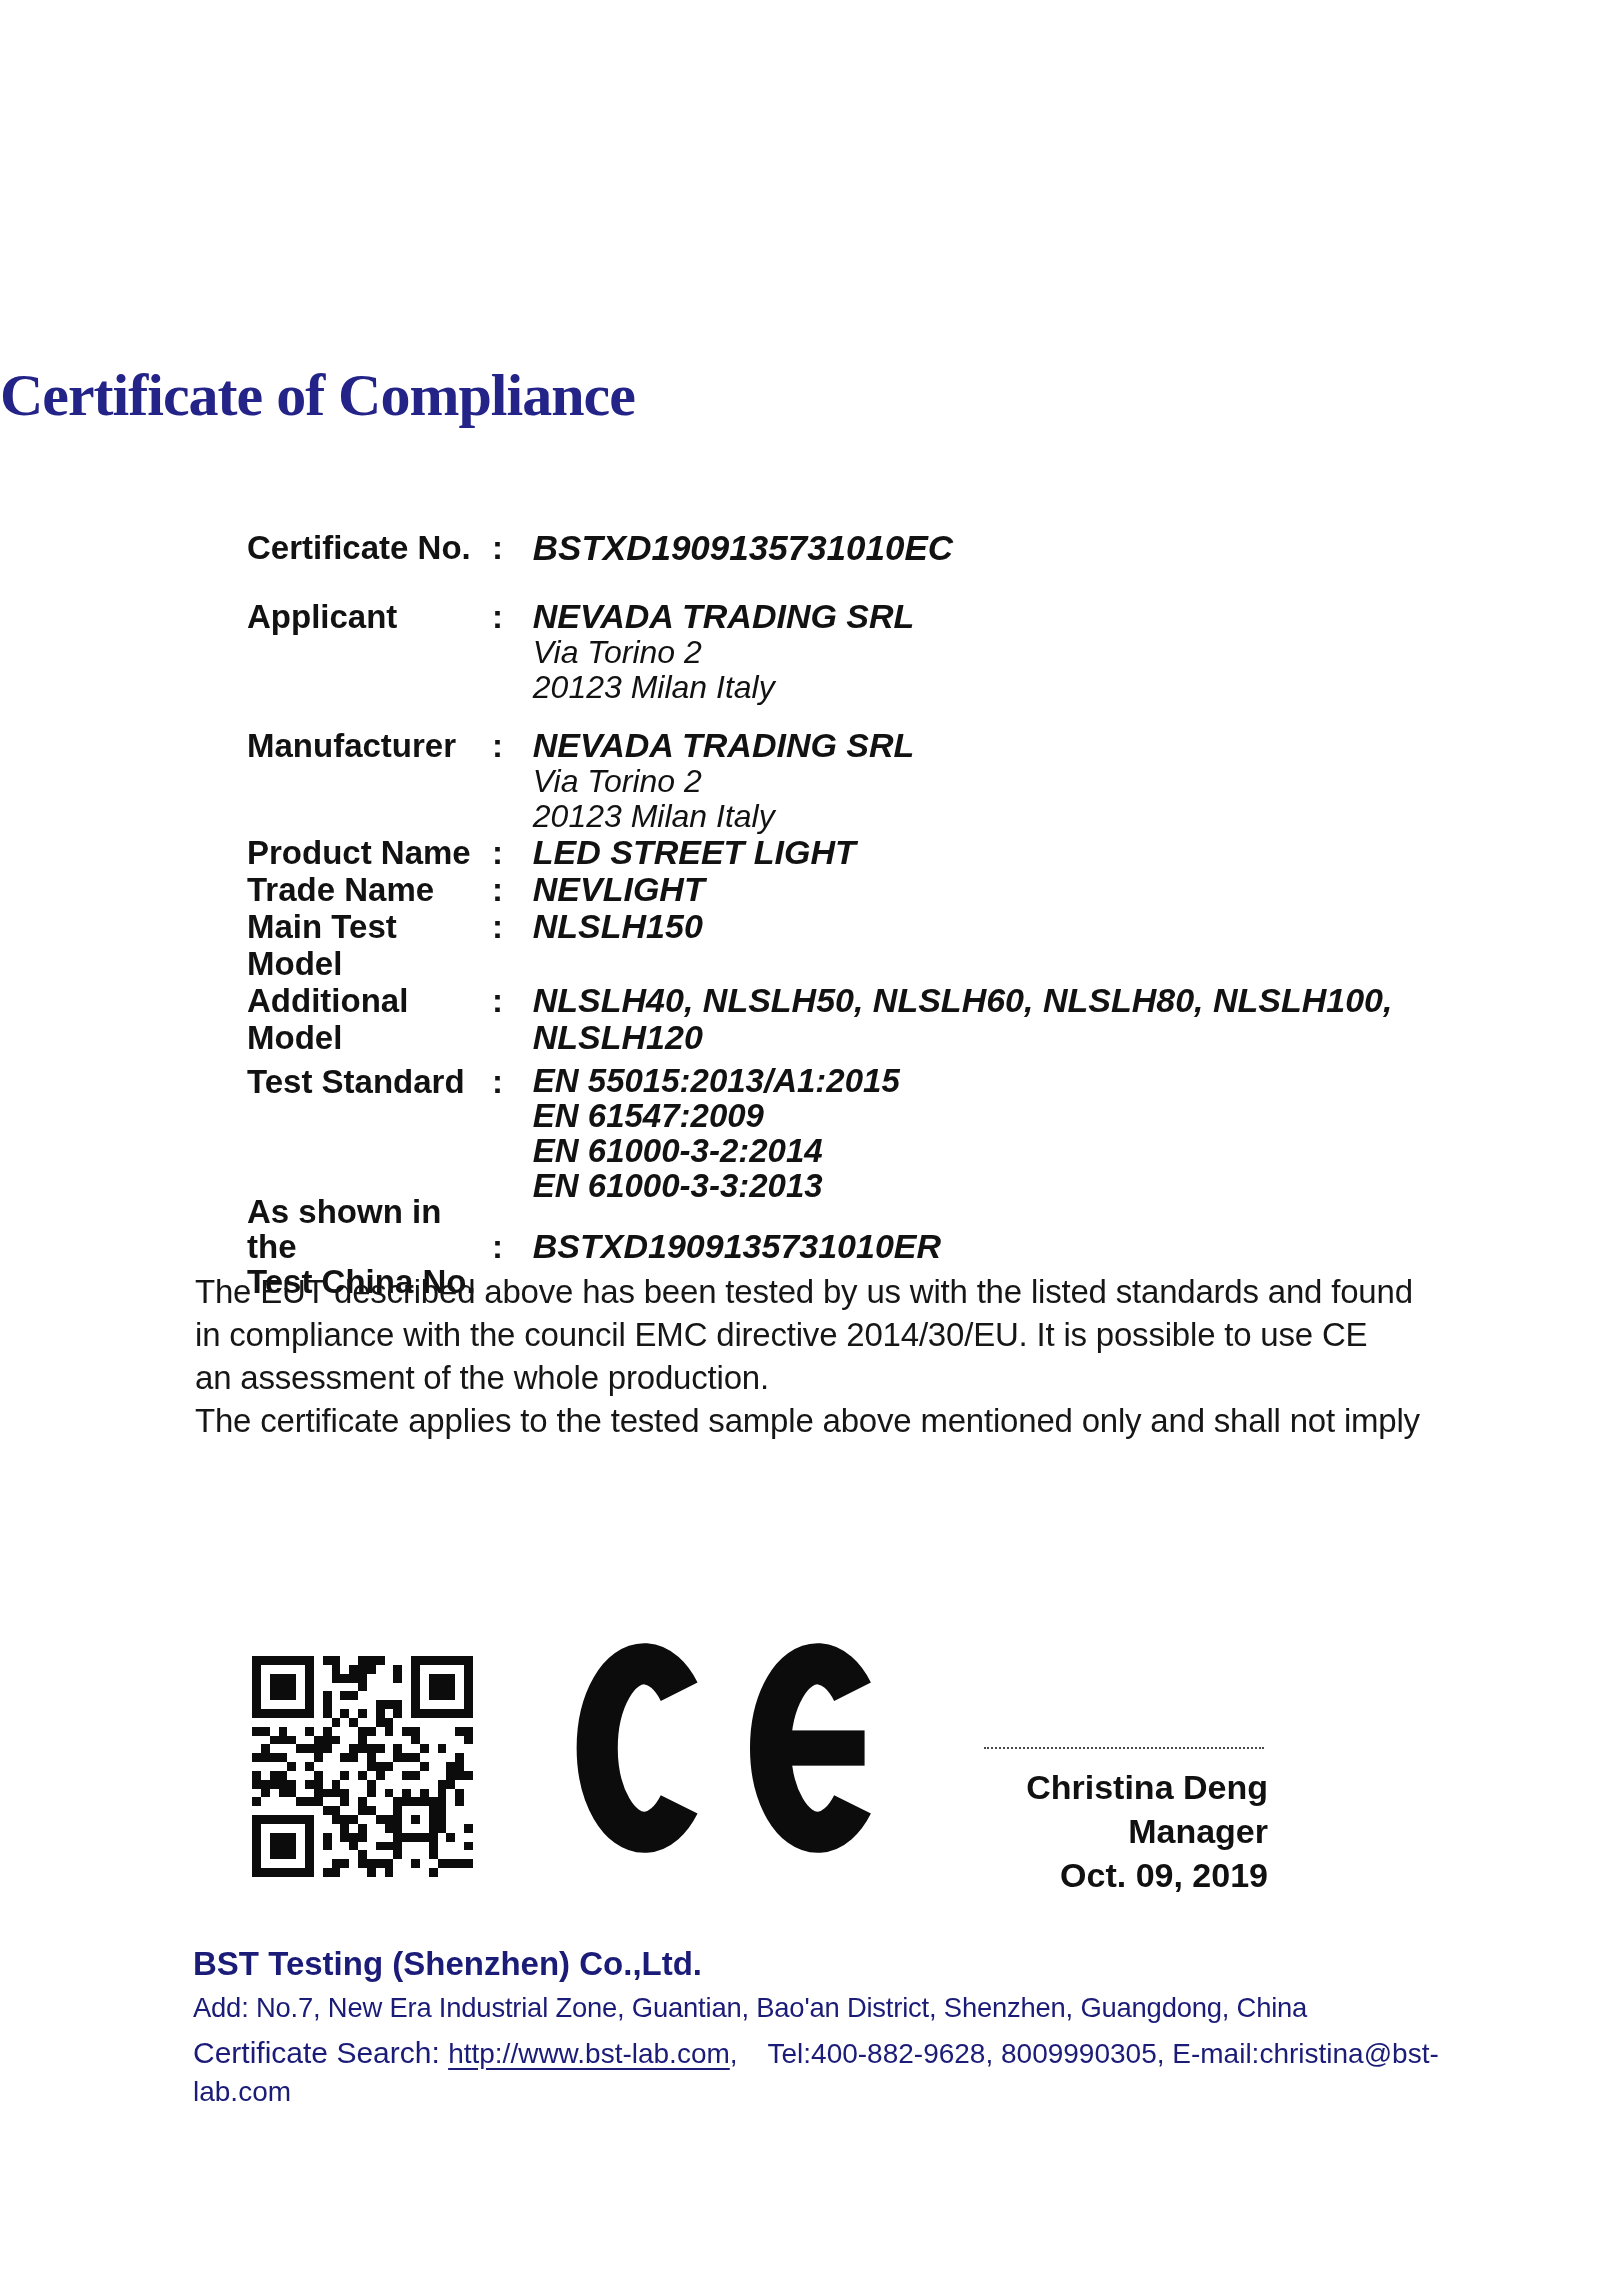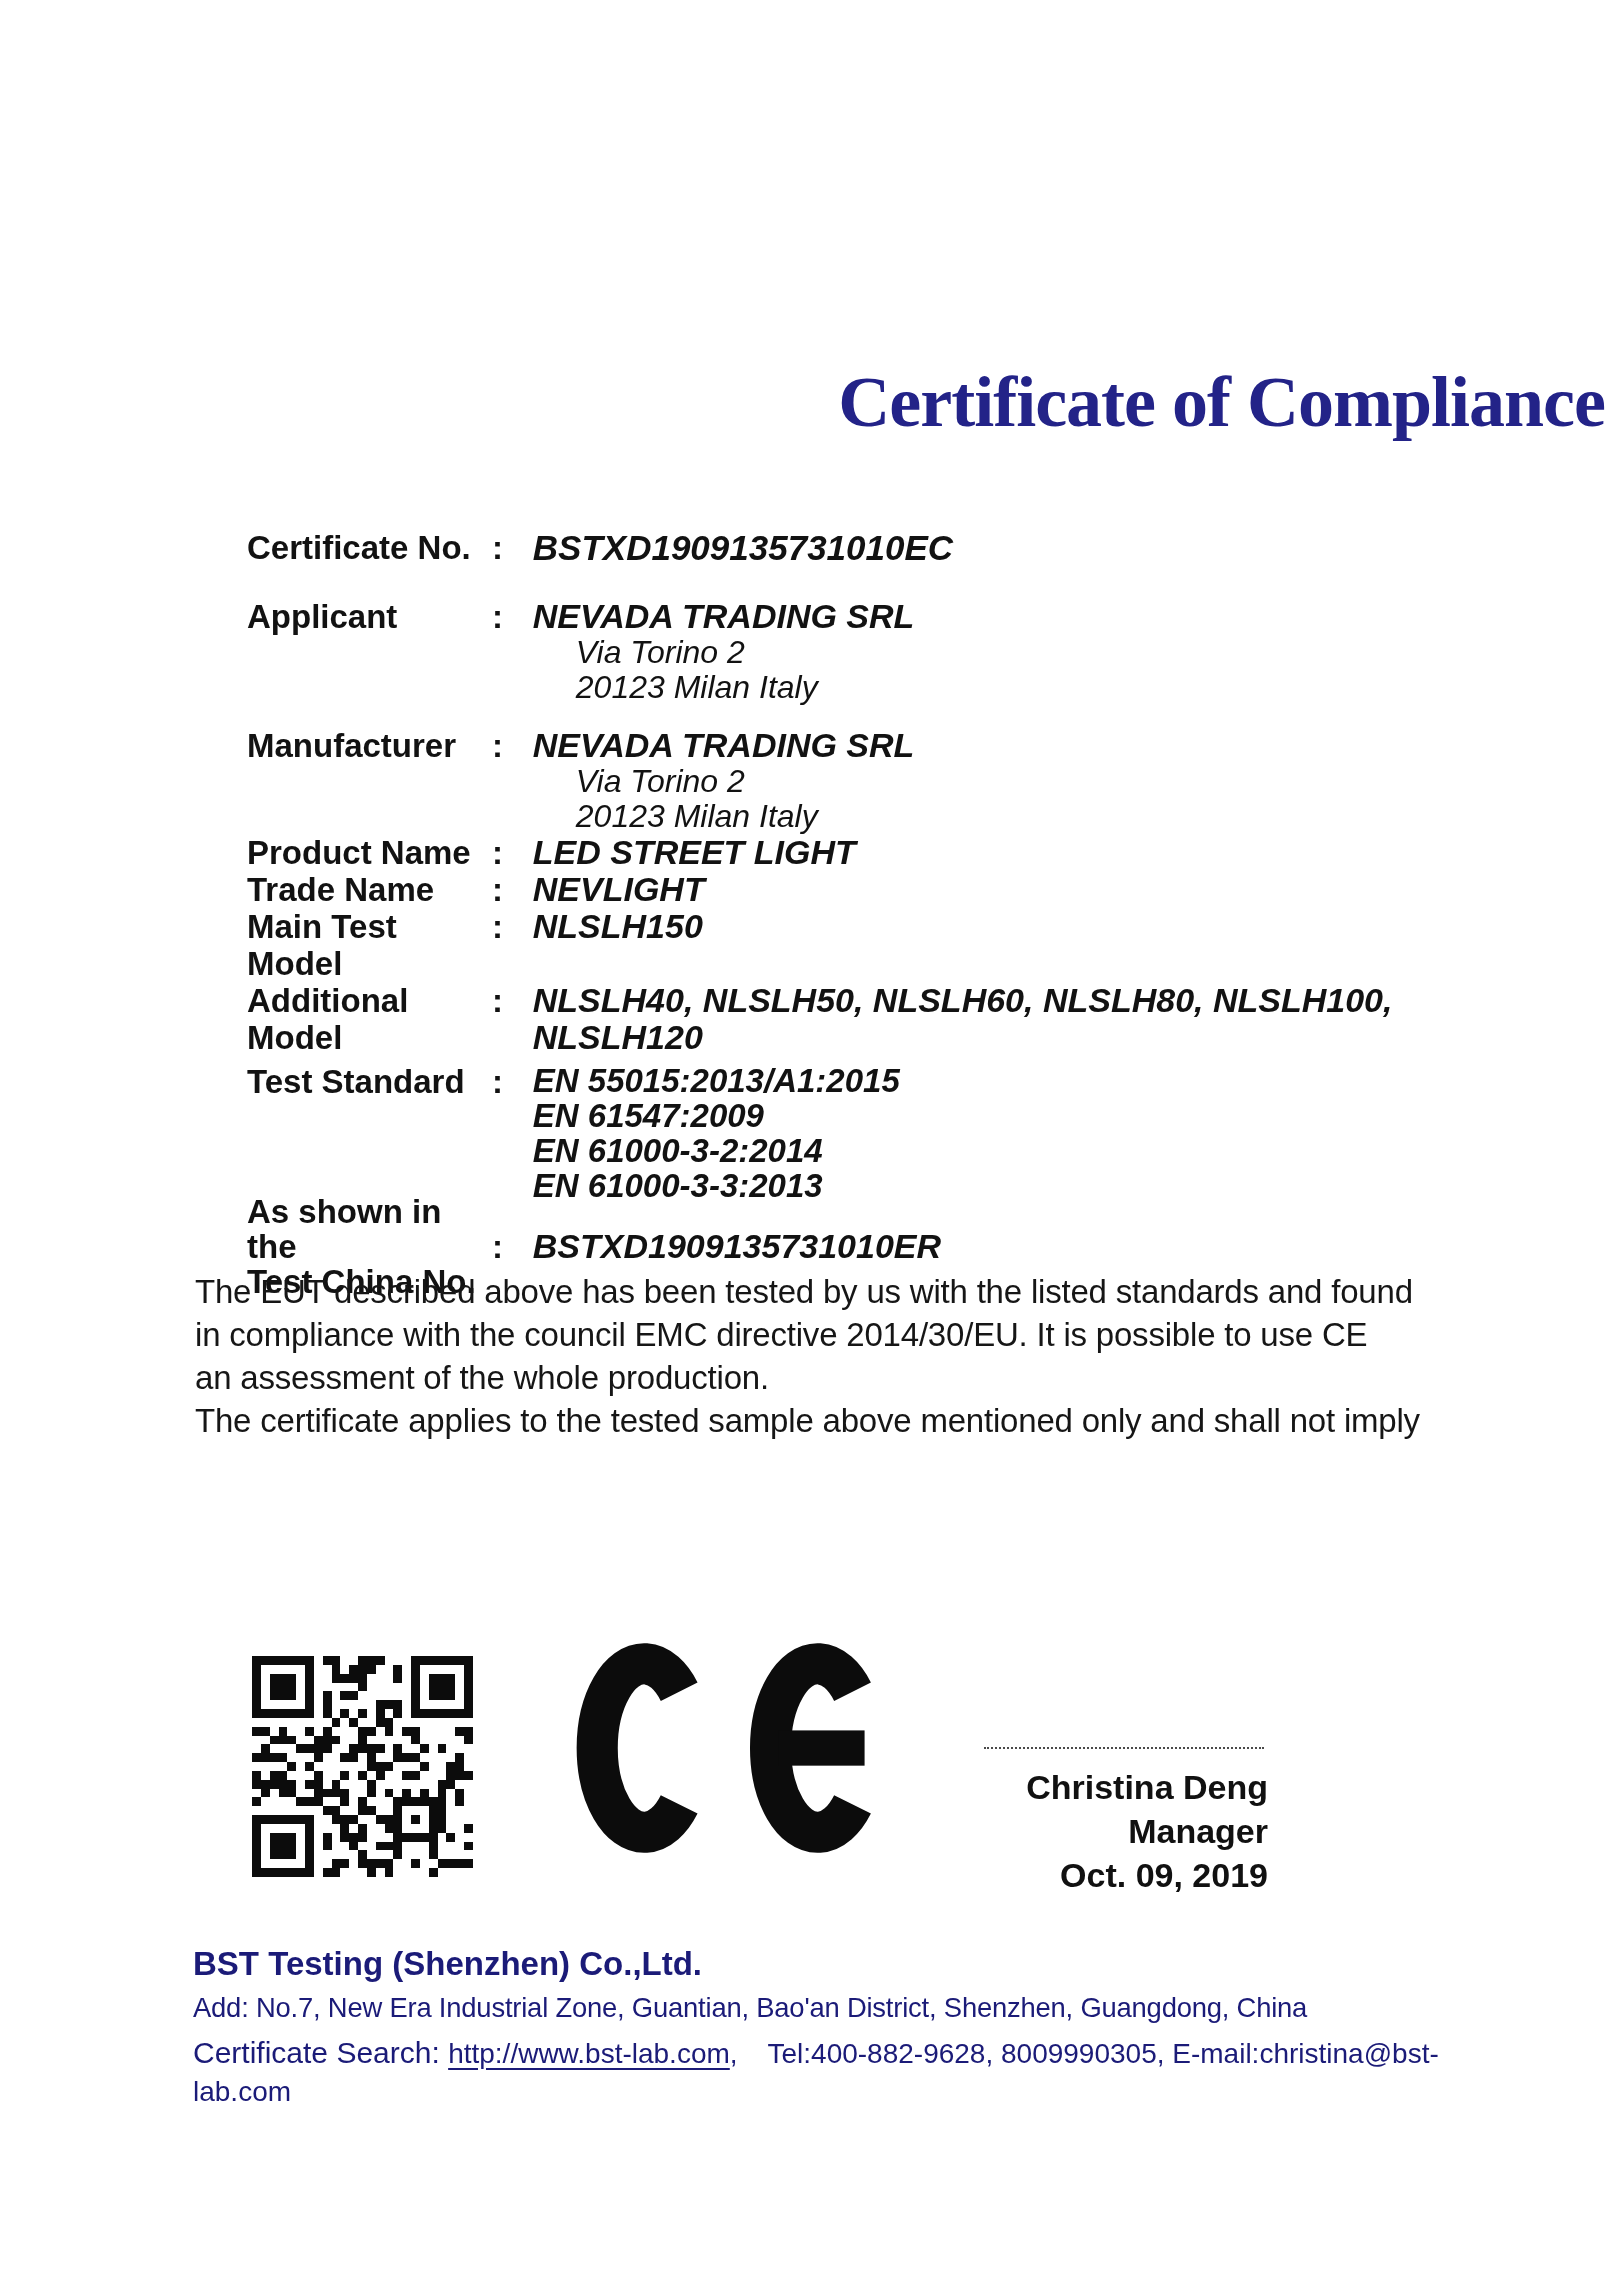--- a/index.html
+++ b/index.html
@@ -15,24 +15,24 @@
     overflow:hidden;
     font-family:"Liberation Sans","DejaVu Sans",sans-serif;
     color:var(--ink);
   }
   .page{position:absolute;inset:0;}
 
   
   .title{
     position:absolute;top:361px;left:0;right:16px;
     margin:0;
-    text-align:right;
+    text-align:left;
     font-family:"Liberation Serif","DejaVu Serif",serif;
     font-weight:bold;
-    font-size:72px;line-height:1.15;
+    font-size:60px;line-height:1.15;
     letter-spacing:-1px;
     color:var(--title-navy);
   }
 
   
   .info{
     position:absolute;left:247px;top:529px;width:1157px;
   }
   .row{
     display:grid;
@@ -41,21 +41,21 @@
   }
   .cell-label,.cell-colon{
     font-weight:bold;font-size:33px;line-height:37px;color:var(--ink);
   }
   .cell-value{
     font-weight:bold;font-size:34px;line-height:37px;color:var(--ink);
     padding-left:11.8px;
     font-style:italic;
   }
   .cell-value.big{font-size:35px;}
-  .addr{font-weight:400;font-size:32px;line-height:35px;margin-left:43px;}
+  .addr{font-weight:400;font-size:32px;line-height:35px;}
   .std{font-size:33px;line-height:35px;}
   #row-applicant{margin-top:32px;}
   #row-manufacturer{margin-top:21.6px;}
   #row-standard{margin-top:7.8px;}
   #row-report{margin-top:-9.8px;align-items:center;}
   #row-report .cell-label{line-height:35px;}
   #row-report .cell-value{font-size:34px;}
 
   
   .body-text{

